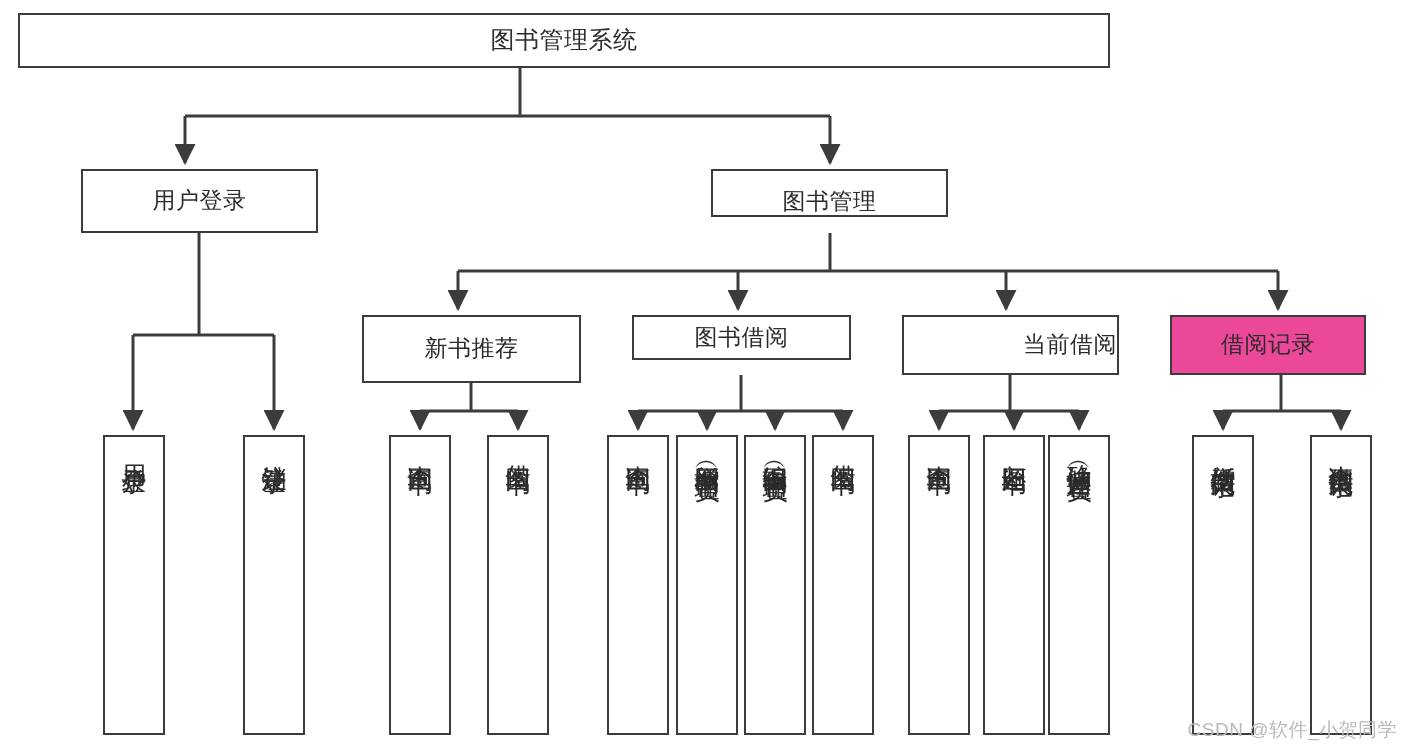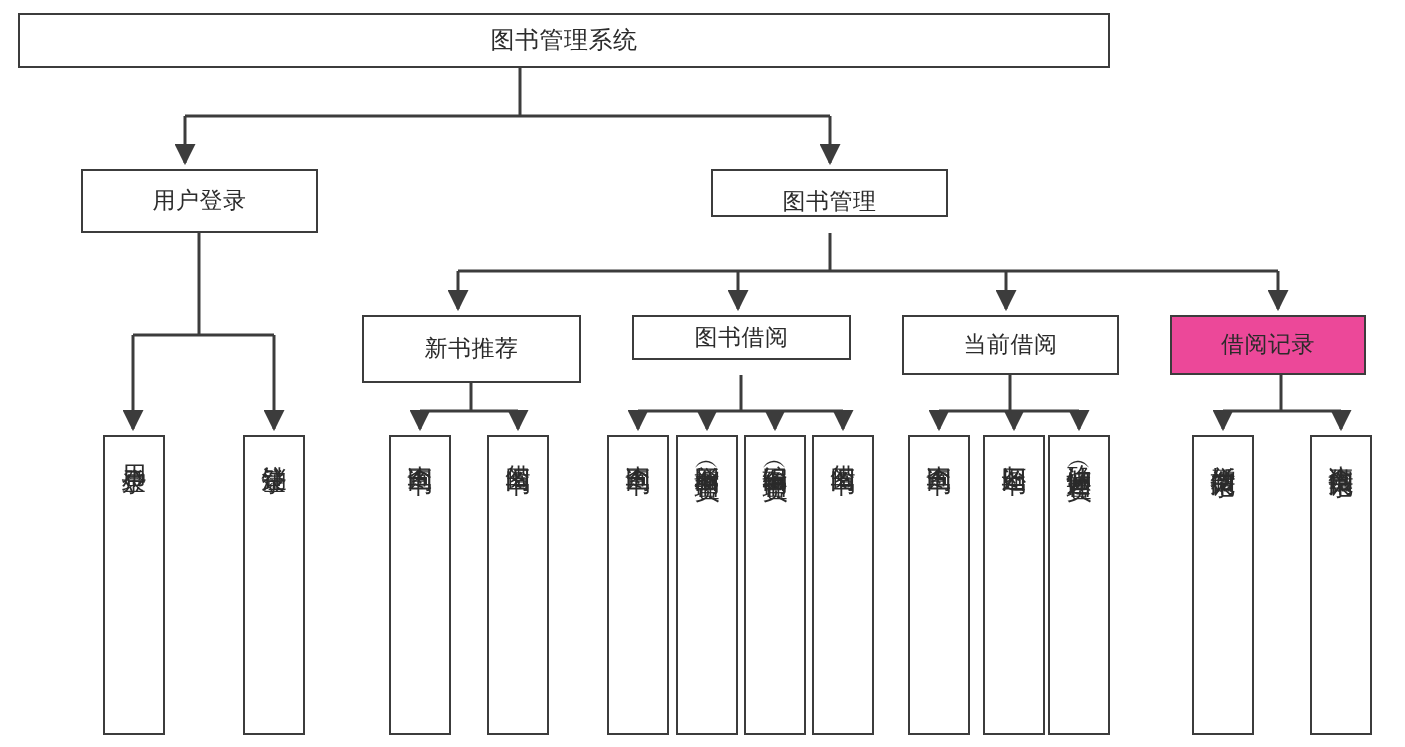--- a/index.html
+++ b/index.html
@@ -138,21 +138,21 @@
   <div class="node horizontal" style="left: 711px; top: 169px; width: 237px; height: 48px; border-color: rgb(60, 60, 60); background: rgb(255, 255, 255); align-items: flex-end;">
     <span class="node-label" style="color: rgb(43, 43, 43);">图书管理</span>
   </div>
 
   <div class="node horizontal" style="left: 362px; top: 315px; width: 219px; height: 68px; border-color: rgb(60, 60, 60); background: rgb(255, 255, 255);">
     <span class="node-label" style="color: rgb(43, 43, 43);">新书推荐</span>
   </div>
   <div class="node horizontal" style="left: 632px; top: 315px; width: 219px; height: 45px; border-color: rgb(60, 60, 60); background: rgb(255, 255, 255);">
     <span class="node-label" style="color: rgb(43, 43, 43);">图书借阅</span>
   </div>
-  <div class="node horizontal" style="left: 902px; top: 315px; width: 217px; height: 60px; border-color: rgb(60, 60, 60); background: rgb(255, 255, 255);">
+  <div class="node horizontal" style="left: 902px; top: 315px; width: 217px; height: 60px; border-color: rgb(60, 60, 60); background: rgb(255, 255, 255); justify-content: flex-end;">
     <span class="node-label" style="color: rgb(43, 43, 43);">当前借阅</span>
   </div>
   <div class="node horizontal" style="left: 1170px; top: 315px; width: 196px; height: 60px; border-color: rgb(60, 60, 60); background: #ec4899;">
     <span class="node-label" style="color: rgb(43, 43, 43);">借阅记录</span>
   </div>
 
   <div class="node vertical" style="left: 103px; top: 435px; width: 62px; height: 300px; border-color: rgb(60, 60, 60); background: rgb(255, 255, 255);">
     <span class="node-label" style="color: rgb(43, 43, 43);">用户登录</span>
   </div>
   <div class="node vertical" style="left: 243px; top: 435px; width: 62px; height: 300px; border-color: rgb(60, 60, 60); background: rgb(255, 255, 255);">
@@ -185,14 +185,15 @@
   <div class="node vertical" style="left: 1048px; top: 435px; width: 62px; height: 300px; border-color: rgb(60, 60, 60); background: rgb(255, 255, 255);">
     <span class="node-label" style="color: rgb(43, 43, 43);">确认归还（管理员）</span>
   </div>
   <div class="node vertical" style="left: 1192px; top: 435px; width: 62px; height: 300px; border-color: rgb(60, 60, 60); background: rgb(255, 255, 255);">
     <span class="node-label" style="color: rgb(43, 43, 43);">新增借阅记录</span>
   </div>
   <div class="node vertical" style="left: 1310px; top: 435px; width: 62px; height: 300px; border-color: rgb(60, 60, 60); background: rgb(255, 255, 255);">
     <span class="node-label" style="color: rgb(43, 43, 43);">查询借阅记录</span>
   </div>
 
+  <div class="watermark">CSDN @软件_小贺同学</div>
 
 </div>
 
 </body></html>

